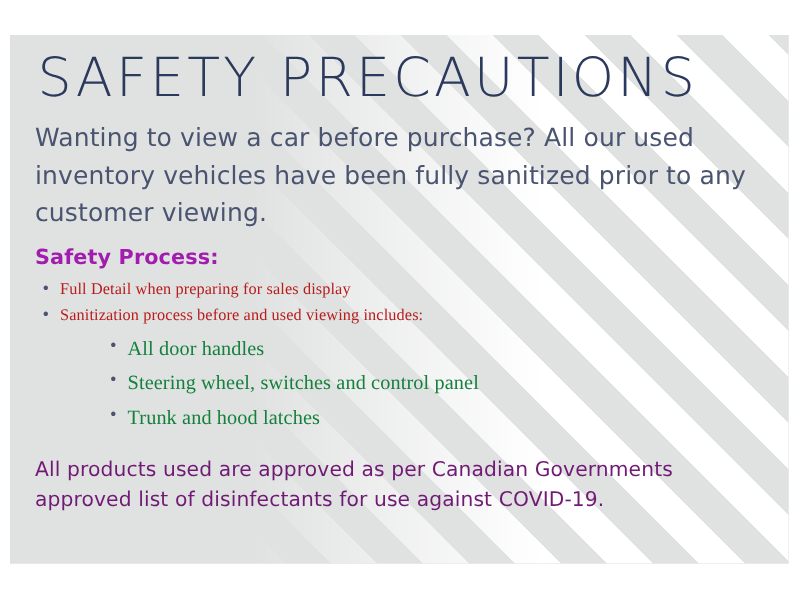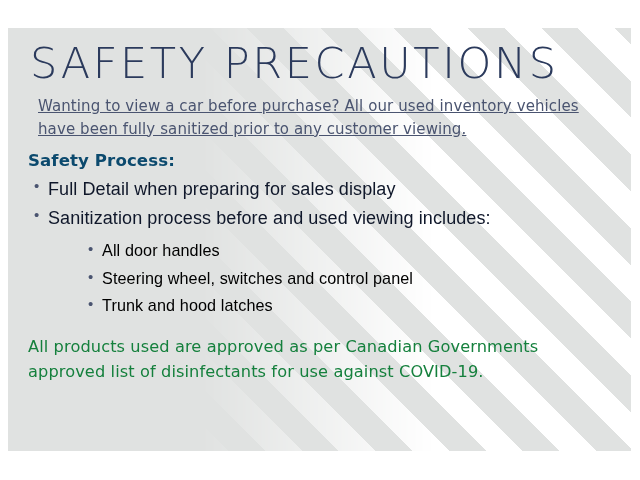--- a/index.html
+++ b/index.html
@@ -71,90 +71,89 @@
     letter-spacing: 2.6px;
     color: #2b3a5c;
     white-space: nowrap;
     margin: 4px 0 0 4px;
   }
 
   
   .body-text {
     font-family: "DejaVu Sans", sans-serif;
     font-weight: 400;
-    font-size: 15px;
+    font-size: 20px;
     line-height: 1.50;
     color: #4a5470;
     letter-spacing: 0.1px;
-    margin: 10px 0 0 12px;
+    margin: 10px 0 0 2px;
     max-width: 600px;
-    text-decoration: underline;
   }
 
   .section-heading {
     font-family: "DejaVu Sans", sans-serif;
     font-weight: 700;
     font-size: 16.6px;
     line-height: 1.45;
-    color: #0c4a6e;
+    color: #a21caf;
     letter-spacing: 0.1px;
     margin: 9px 0 0 2px;
   }
 
   ul.lvl1 {
     list-style: none;
     margin: 2px 0 0 0;
     padding: 0 0 0 8px;
   }
   ul.lvl1 > li {
-    font-family: Liberation Sans, sans-serif;
-    font-size: 18px;
+    font-family: Liberation Serif, serif;
+    font-size: 13px;
     line-height: 1.62;
-    color: #0f172a;
+    color: #b91c1c;
     letter-spacing: 0.1px;
     position: relative;
     padding-left: 14px;
   }
   ul.lvl1 > li::before {
     content: "\2022";
     position: absolute;
     left: 0;
     top: -1px;
     color: #4a5470;
     font-size: 15px;
   }
 
   ul.lvl2 {
     list-style: none;
     margin: 4px 0 0 0;
     padding: 0 0 0 62px;
   }
   ul.lvl2 > li {
-    font-family: Liberation Sans, sans-serif;
+    font-family: Liberation Serif, serif;
     font-size: 16.2px;
     line-height: 1.68;
-    color: #000000;
+    color: #15803d;
     letter-spacing: 0.1px;
     position: relative;
     padding-left: 14px;
   }
   ul.lvl2 > li::before {
     content: "\2022";
     position: absolute;
     left: 0;
     top: -1px;
     color: #4a5470;
     font-size: 15px;
   }
 
   .closing {
     font-family: "DejaVu Sans", sans-serif;
     font-size: 16.2px;
     line-height: 1.52;
-    color: #15803d;
+    color: #701a75;
     letter-spacing: 0.1px;
     margin: 16px 0 0 2px;
     max-width: 600px;
   }
 </style>
 </head>
 <body>
 
 <div id="canvas">
 

